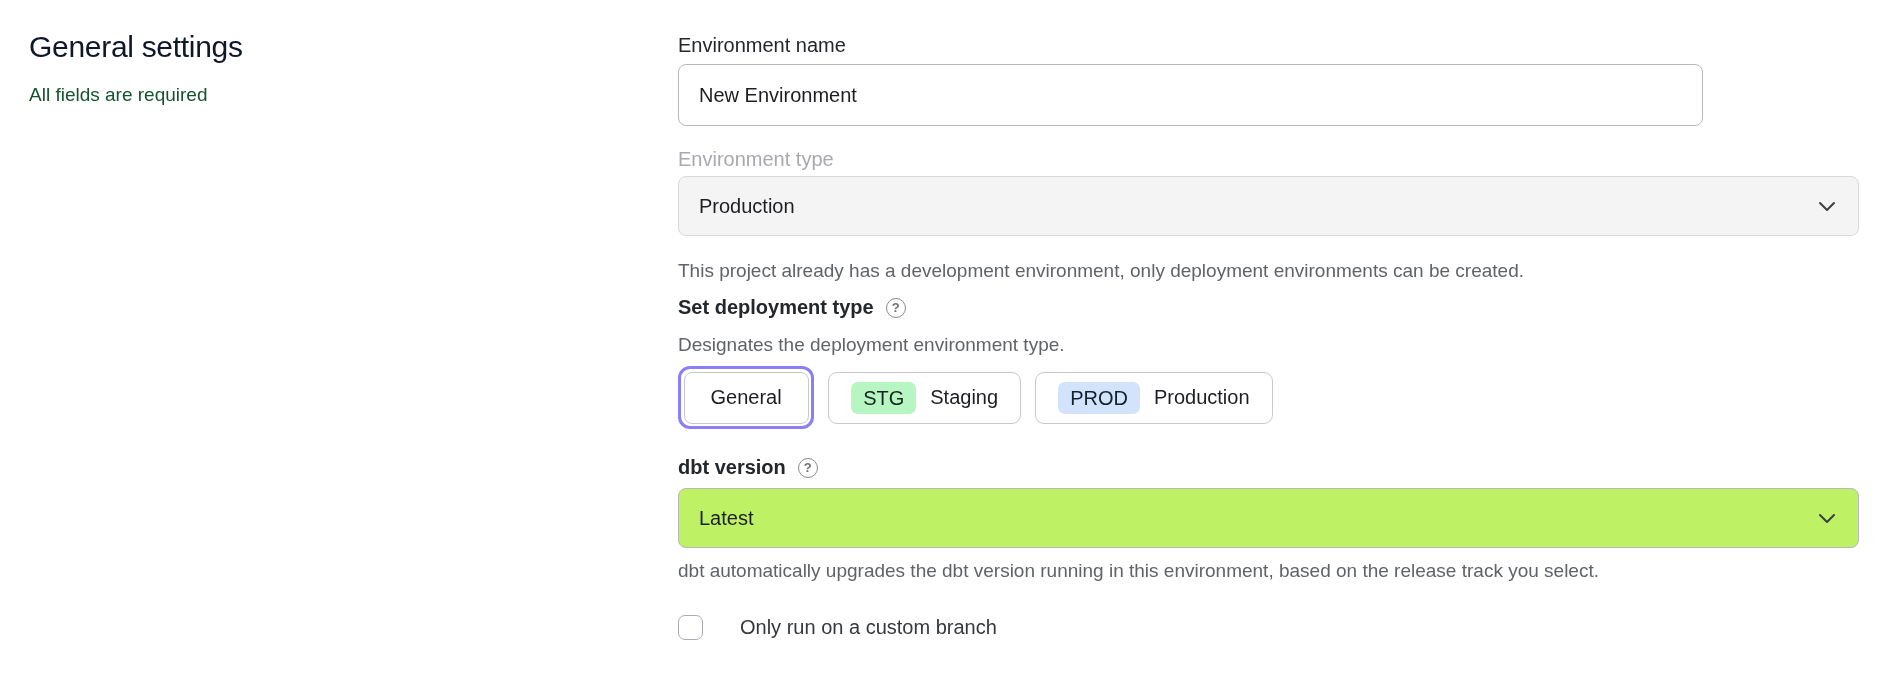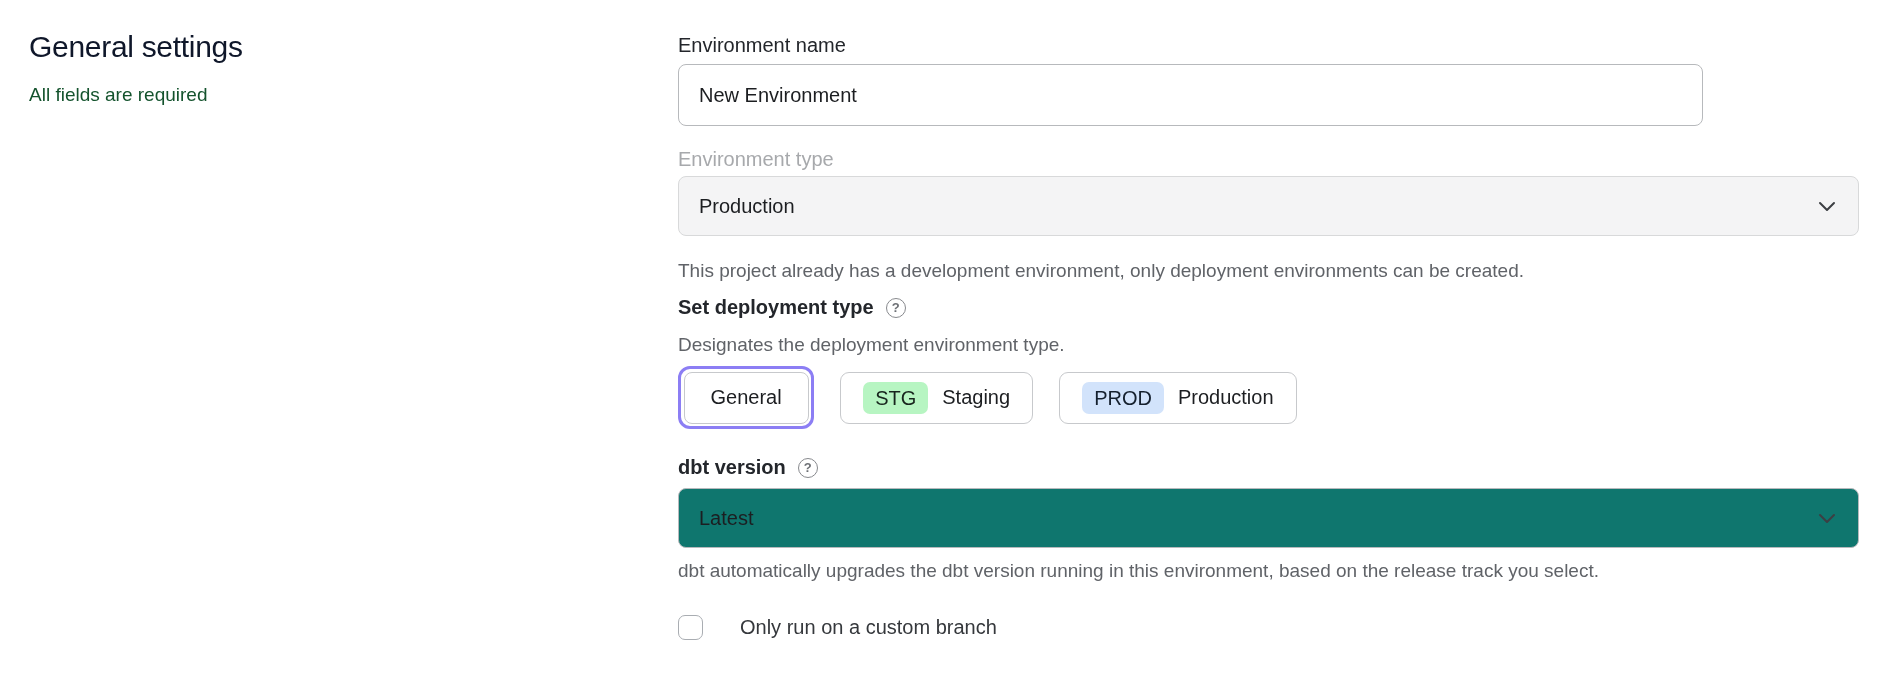--- a/index.html
+++ b/index.html
@@ -41,36 +41,36 @@
     width: 1025px; height: 62px;
     border: 1px solid #b7b9bc; border-radius: 8px;
     background: #ffffff;
     font-family: inherit; font-size: 20px; color: #1c1e21;
     padding: 0 20px; outline: none;
   }
 
   .select {
     width: 1181px; height: 60px;
     border: 1px solid #b7b9bc; border-radius: 8px;
-    background: #0f766e;
+    background: #bef264;
     display: flex; align-items: center; justify-content: space-between;
     padding: 0 22px 0 20px;
     font-size: 20px; color: #1c1e21;
     cursor: pointer;
   }
   .select.disabled {
     background: #f4f4f5; border-color: #d8d9da; cursor: default;
   }
   .chevron-down { width: 18px; height: 11px; flex: 0 0 auto; }
   .chevron-down polyline { fill: none; stroke: #3c3f43; stroke-width: 2; stroke-linecap: round; stroke-linejoin: round; }
 
   .helper-text { font-size: 19px; color: #606368; }
 
   
-  .deploy-btn-row { position: absolute; left: 0; display: flex; align-items: center; gap: 26px; }
+  .deploy-btn-row { position: absolute; left: 0; display: flex; align-items: center; gap: 14px; }
   .deploy-btn {
     height: 52px; background: #fff;
     border: 1px solid #c7c9cc; border-radius: 9px;
     display: inline-flex; align-items: center; gap: 14px;
     padding: 0 22px; font-size: 20px; color: #1c1e21;
     cursor: pointer; font-family: inherit;
   }
   .selected-ring {
     border: 3.5px solid #8c7ef4; border-radius: 12px; padding: 2.5px;
     display: inline-flex;

